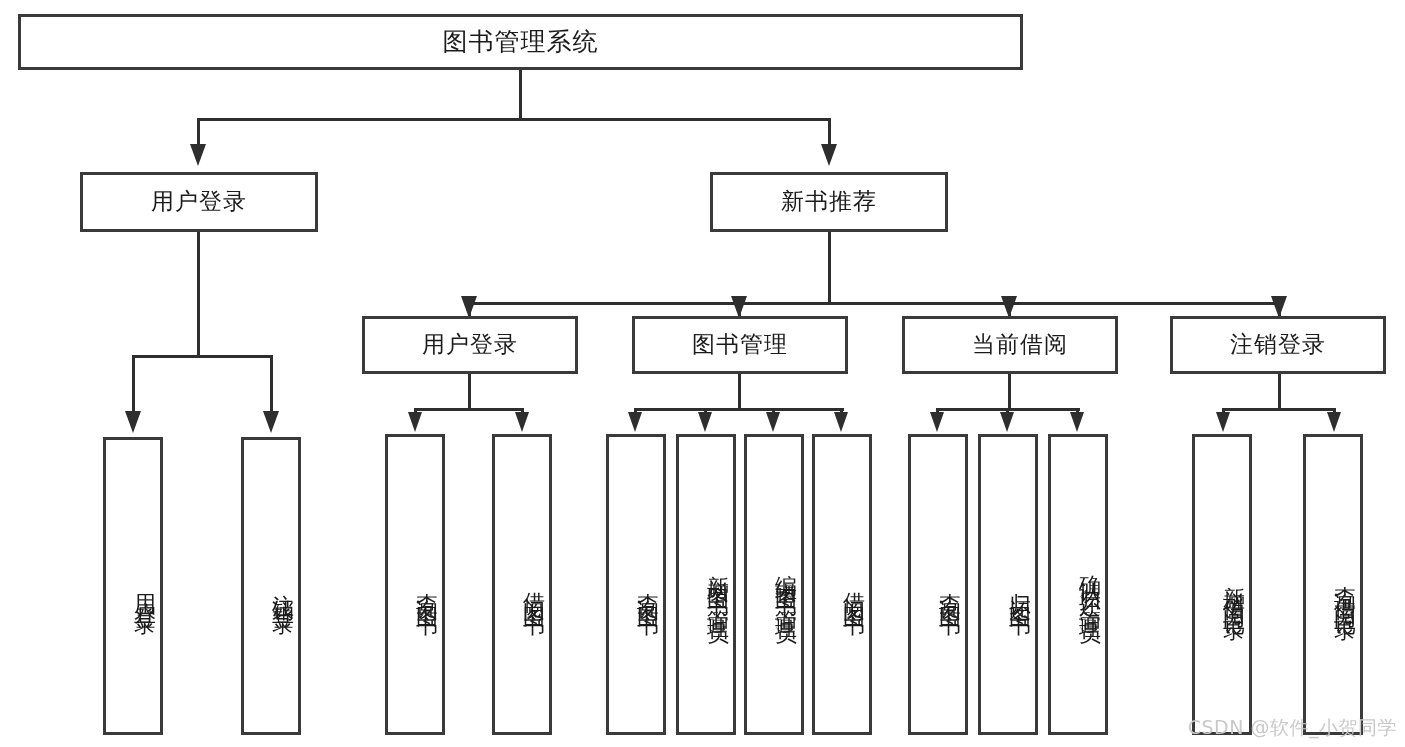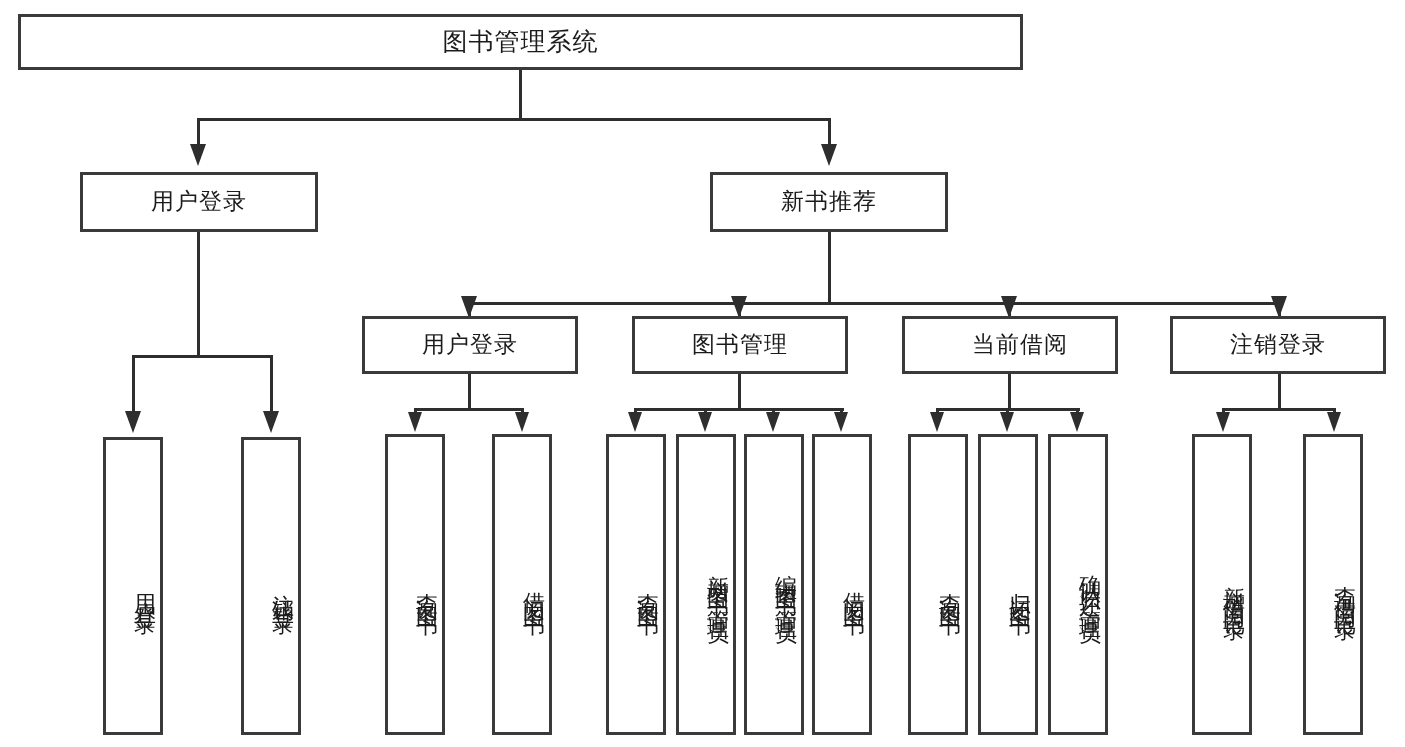--- a/index.html
+++ b/index.html
@@ -215,14 +215,15 @@
     <span class="vtxt">确认归还（管理员）</span>
   </div>
 
   <div class="node vert" style="left:1192px; top:434px; width:60px; height:301px;">
     <span class="vtxt">新增借阅记录</span>
   </div>
   <div class="node vert" style="left:1303px; top:434px; width:60px; height:301px;">
     <span class="vtxt">查询借阅记录</span>
   </div>
 
+  <div id="watermark">CSDN @软件_小贺同学</div>
 
 </div>
 
 </body></html>

